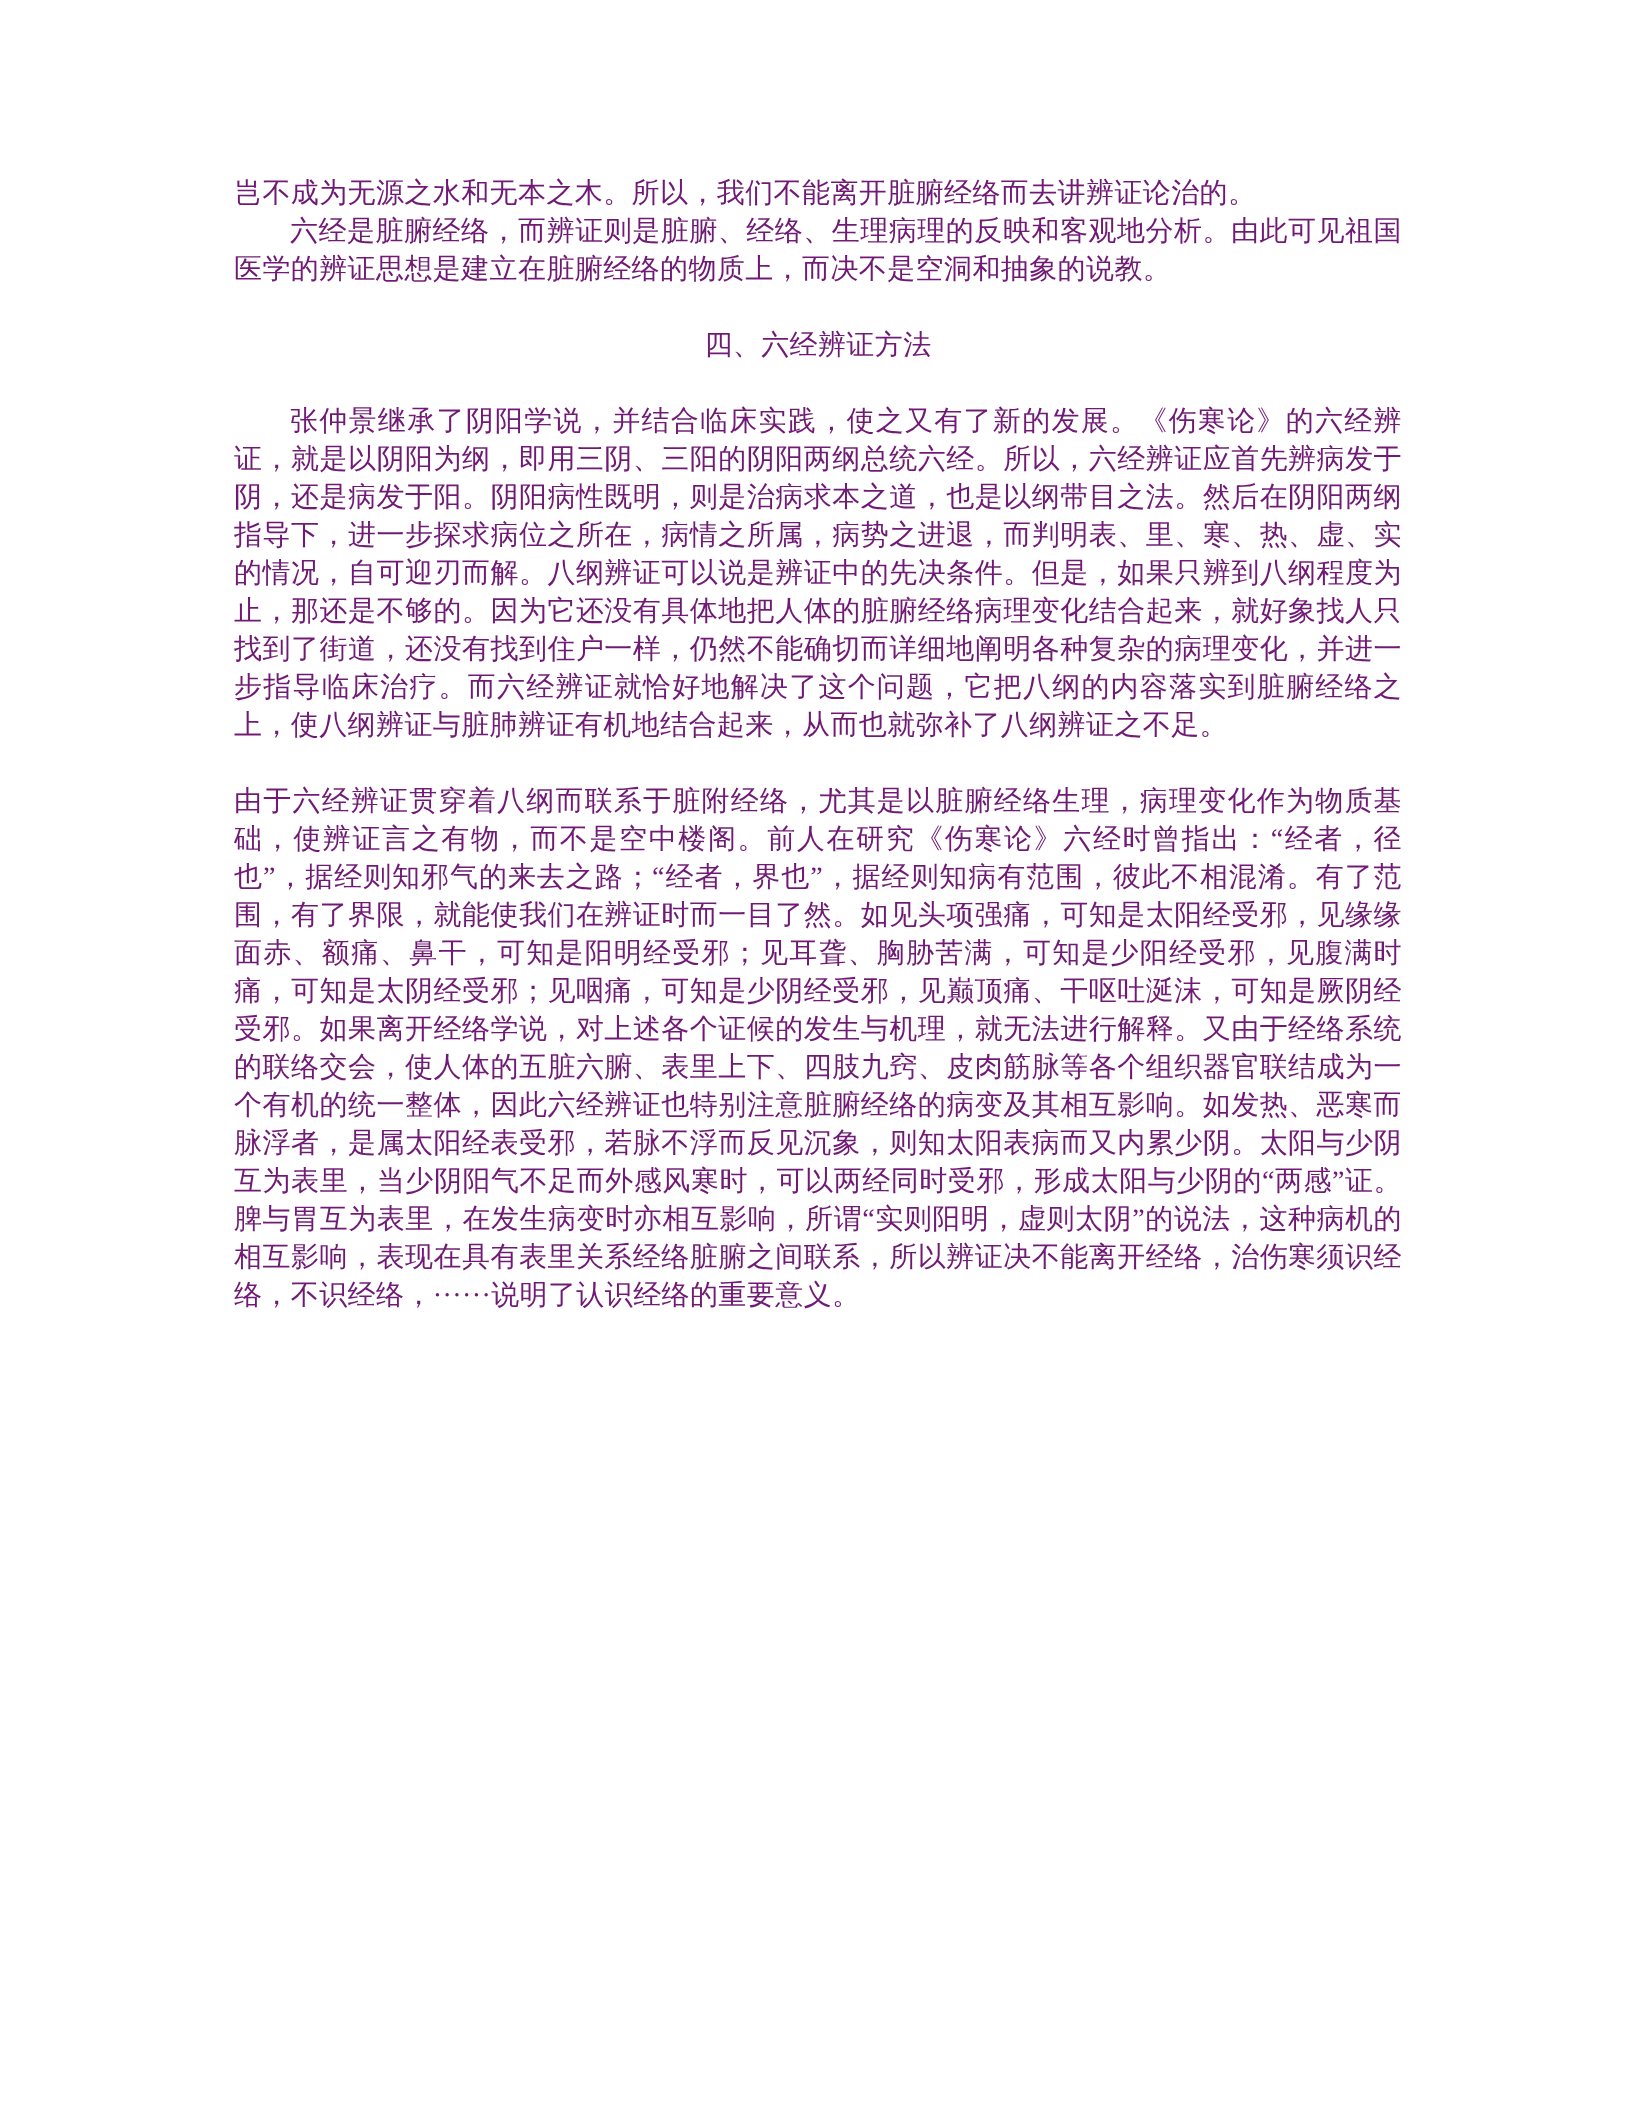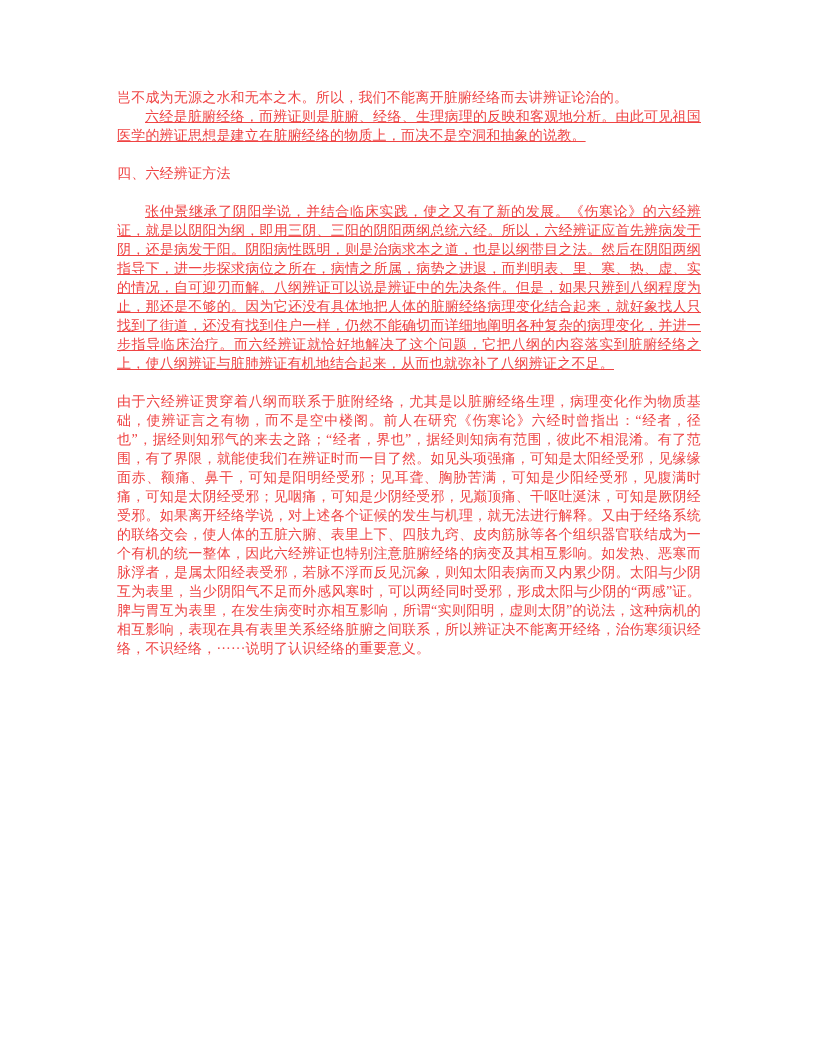--- a/index.html
+++ b/index.html
@@ -12,43 +12,42 @@
     height: 1056px;
     overflow: hidden;
     font-family: "Liberation Serif", serif;
   }
   .page {
     box-sizing: border-box;
     width: 816px;
     height: 1056px;
     padding: 88px 115px 16px 117px;
     background: #ffffff;
-    color: #ef4444;
+    color: #701a75;
   }
   .content {
     font-size: 14px;
     line-height: 19px;
     text-align: justify;
     letter-spacing: 0.2px;
   }
   p.para {
     margin: 0;
   }
   .gap {
     margin-top: 19px !important;
   }
   .indent {
     text-indent: 2em;
-    text-decoration: underline;
   }
   .heading {
     margin: 0;
     font-size: 14px;
     font-weight: normal;
-    text-align: left;
+    text-align: center;
   }
 </style>
 </head>
 <body>
 
 <div class="page">
   <div class="content">
 
     <p class="para">岂不成为无源之水和无本之木。所以，我们不能离开脏腑经络而去讲辨证论治的。</p>
 

